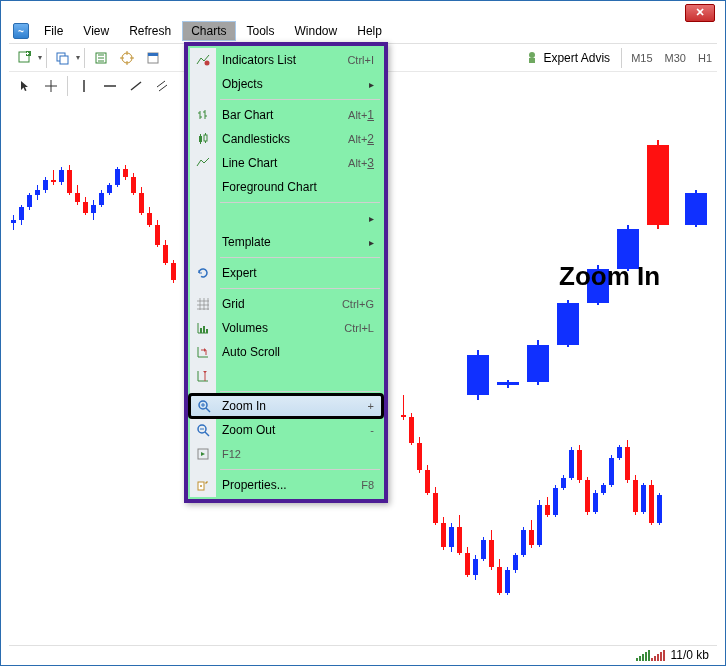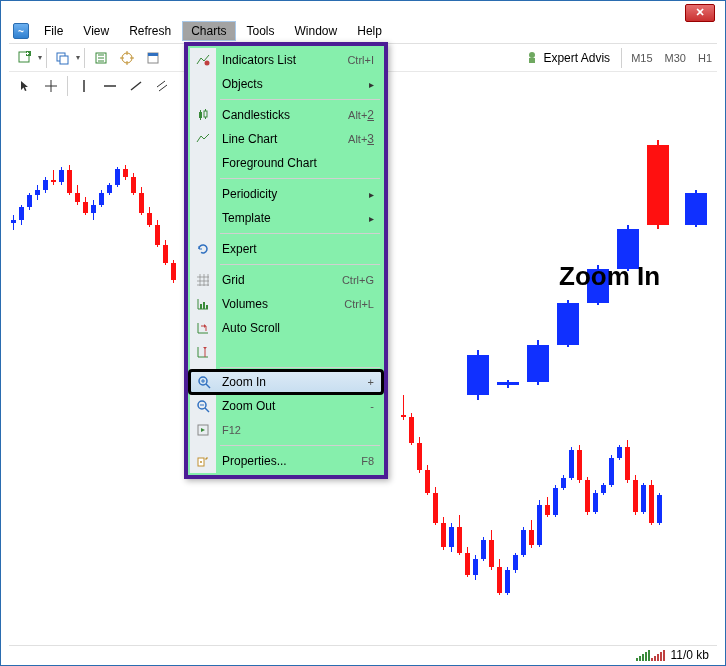--- a/index.html
+++ b/index.html
@@ -295,20 +295,29 @@
       </div>
       <div class="menu-item">
         <span class="menu-icon"></span>
         <span class="menu-label">Objects</span>
         <span class="menu-submenu-arrow">▸</span>
       </div>
       <div class="menu-sep"></div>
       <div class="menu-item">
         <span class="menu-icon">
           <svg class="ico" viewBox="0 0 14 14">
+            <path d="M4 3 v8 M2 5 h2 M4 9 h2 M9 2 v9 M7 4 h2 M9 8 h2" stroke="#3a8a3a"></path>
+          </svg>
+        </span>
+        <span class="menu-label">Bar Chart</span>
+        <span class="menu-shortcut">Alt+<span class="ul">1</span></span>
+      </div>
+      <div class="menu-item">
+        <span class="menu-icon">
+          <svg class="ico" viewBox="0 0 14 14">
             <rect x="3" y="4" width="3" height="6" fill="#3a8a3a"></rect>
             <path d="M4.5 2 v2 M4.5 10 v2" stroke="#3a8a3a"></path>
             <rect x="8" y="3" width="3" height="6" fill="none" stroke="#3a8a3a"></rect>
             <path d="M9.5 1 v2 M9.5 9 v2" stroke="#3a8a3a"></path>
           </svg>
         </span>
         <span class="menu-label">Candlesticks</span>
         <span class="menu-shortcut">Alt+<span class="ul">2</span></span>
       </div>
       <div class="menu-item">
@@ -320,21 +329,20 @@
         <span class="menu-label">Line Chart</span>
         <span class="menu-shortcut">Alt+<span class="ul">3</span></span>
       </div>
       <div class="menu-item">
         <span class="menu-icon"></span>
         <span class="menu-label">Foreground Chart</span>
       </div>
       <div class="menu-sep"></div>
       <div class="menu-item">
         <span class="menu-icon"></span>
-        <span class="menu-label">Periodicity</span>
         <span class="menu-submenu-arrow">▸</span>
       </div>
       <div class="menu-item">
         <span class="menu-icon"></span>
         <span class="menu-label">Template</span>
         <span class="menu-submenu-arrow">▸</span>
       </div>
       <div class="menu-sep"></div>
       <div class="menu-item">
         <span class="menu-icon">

